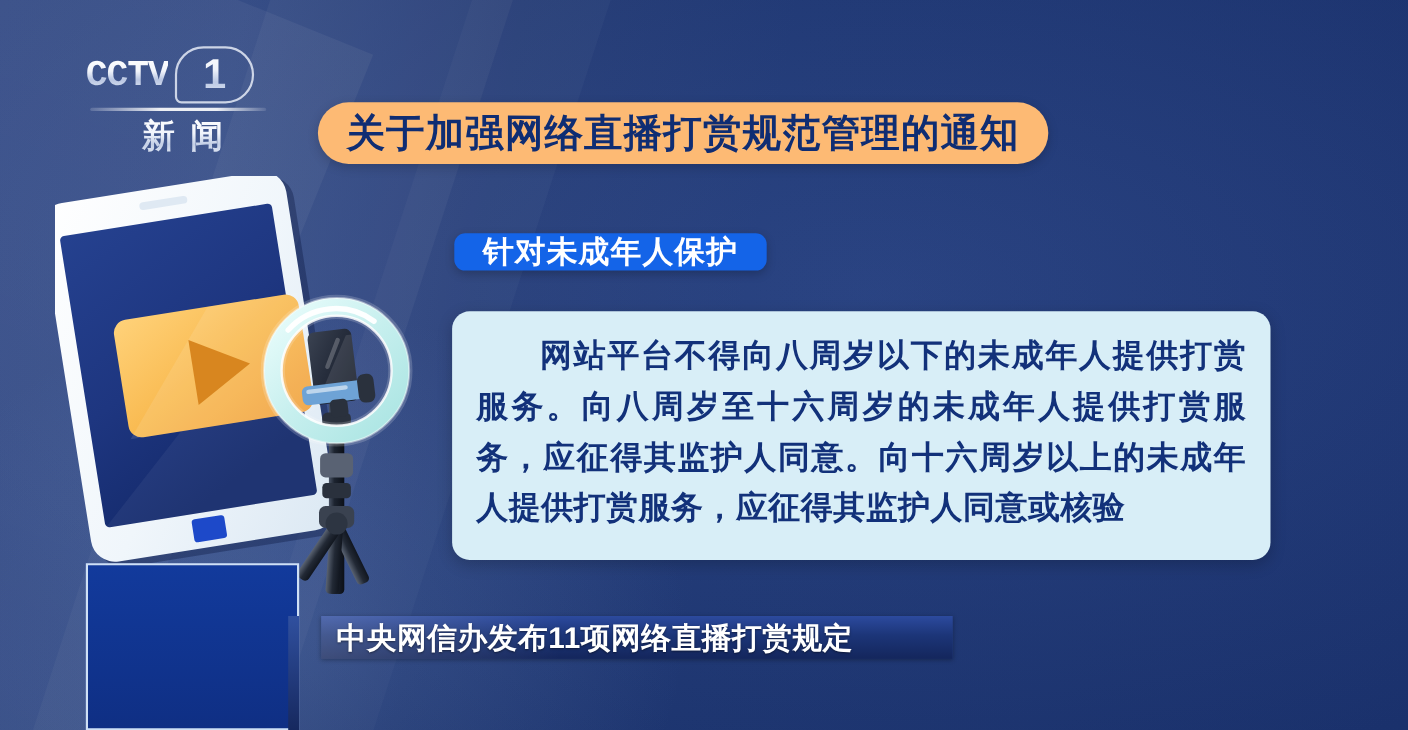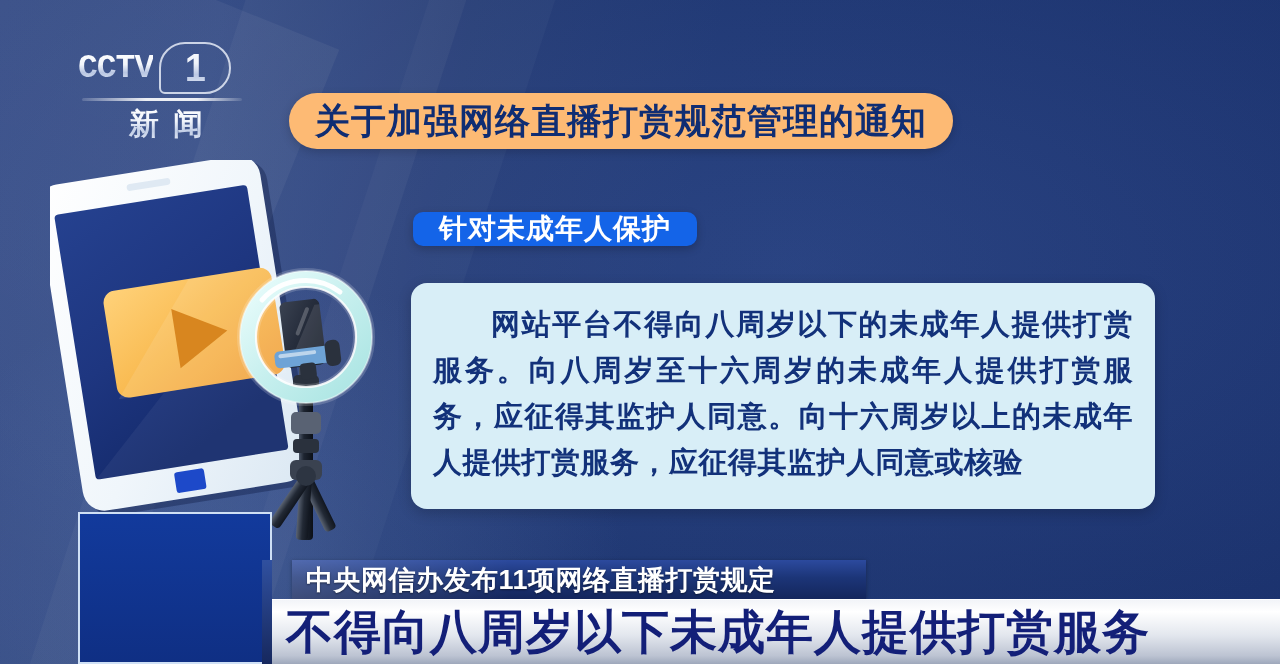--- a/index.html
+++ b/index.html
@@ -416,17 +416,14 @@
 
       <ellipse cx="86" cy="134" rx="13" ry="10" fill="#dda77f" transform="rotate(-14 86 134)"></ellipse>
       <ellipse cx="104" cy="133" rx="13" ry="10" fill="#e2ad85" transform="rotate(12 104 133)"></ellipse>
     </svg>
   </div>
 
   <div class="lt-leftcap"></div>
   <div class="lt-top">
     <span>中央网信办发布11项网络直播打赏规定</span>
   </div>
-  <div class="lt-main">
-    <span>不得向八周岁以下未成年人提供打赏服务</span>
-  </div>
 
 </div>
 
 </body></html>

